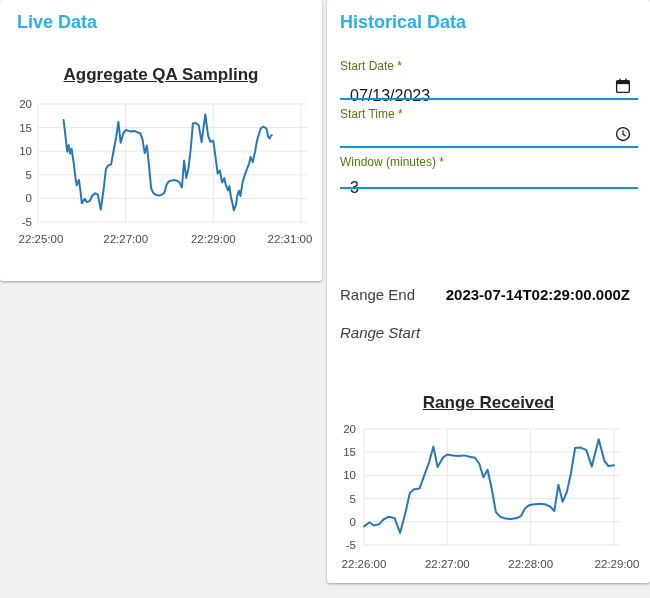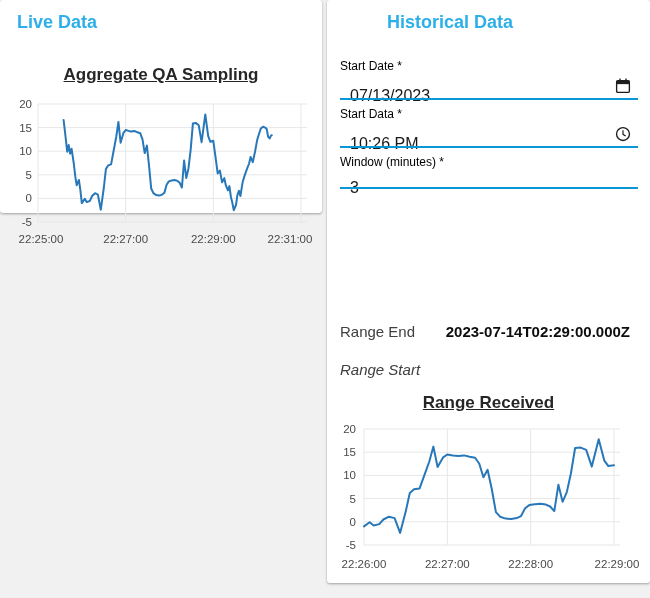--- a/index.html
+++ b/index.html
@@ -6,39 +6,39 @@
   body{
     width:650px;height:598px;position:relative;overflow:hidden;
     background:#f1f1f2;
     font-family:"Liberation Sans",sans-serif;
   }
   .stage{position:absolute;left:0;top:0;width:650px;height:598px;background:#f1f1f2;}
   .card{
     position:absolute;background:#ffffff;border-radius:3px;
     box-shadow:0 1px 3px rgba(0,0,0,.22),0 1px 2px rgba(0,0,0,.14);
   }
-  #live-card{left:0;top:0;width:322px;height:213px;}
+  #live-card{left:0;top:0;width:322px;height:281px;}
   #hist-card{left:327px;top:0;width:323px;height:583px;}
   .panel-heading{
     position:absolute;margin:0;font-size:18px;font-weight:700;line-height:20px;
     color:#2dafe9;
   }
   #live-heading{left:17px;top:12px;}
-  #hist-heading{left:13px;top:12px;margin-left:47px;}
+  #hist-heading{left:13px;top:12px;}
   .chart-title{
     position:absolute;left:0;font-size:17px;font-weight:700;color:#262626;
     text-align:center;line-height:22px;text-decoration:underline;
   }
   #live-title{top:64px;width:322px;}
   #hist-title{top:392px;width:323px;}
   .chart-svg{position:absolute;left:0;top:0;}
   svg text.tick{font-family:"Liberation Sans",sans-serif;font-size:11.5px;fill:#4a4a4a;}
 
   
-  .f-label{position:absolute;left:13px;font-size:12px;line-height:12px;color:#000000;}
+  .f-label{position:absolute;left:13px;font-size:12px;line-height:12px;color:#4d7c0f;}
   #lbl-date{top:60px;}
   #lbl-time{top:108px;}
   #lbl-window{top:156px;text-align:right;}
   .f-input{
     position:absolute;left:13px;width:268px;height:20px;padding:0;margin:10px;
     border:none;outline:none;background:transparent;
     font-family:"Liberation Sans",sans-serif;font-size:16px;color:#191919;
   }
   #in-date{top:76px;}
   #in-time{top:124px;}
@@ -53,21 +53,21 @@
 
   .submit-btn{
     position:absolute;left:16px;top:215px;width:294px;height:38px;
     background:#0a97d7;color:#ffffff;border:none;border-radius:3px;
     font-family:"Liberation Sans",sans-serif;font-size:15px;font-weight:700;
     letter-spacing:1px;cursor:pointer;
     box-shadow:0 2px 2px rgba(0,0,0,.2);
   }
   .range-row{
     position:absolute;left:13px;width:290px;display:flex;
-    justify-content:space-between;align-items:baseline;font-size:15px;line-height:17px;margin-top:37px;
+    justify-content:space-between;align-items:baseline;font-size:15px;line-height:17px;
   }
   #range-end-row{top:286px;}
   #range-start-row{top:324px;font-style:italic;}
   .range-label{color:#404040;font-weight:400;}
   .range-value{color:#0d0d0d;font-weight:700;}
 </style>
 </head>
 <body>
 
 <div class="stage">
@@ -108,22 +108,21 @@
     <span class="f-icon" id="icon-date">
       <svg width="18" height="18" viewBox="0 0 24 24">
         <rect x="3.5" y="5" width="17" height="15.5" rx="1.5" fill="none" stroke="#1d1d1d" stroke-width="1.8"></rect>
         <rect x="3.5" y="5" width="17" height="4.5" fill="#1d1d1d"></rect>
         <line x1="8" y1="2" x2="8" y2="6" stroke="#1d1d1d" stroke-width="1.8"></line>
         <line x1="16" y1="2" x2="16" y2="6" stroke="#1d1d1d" stroke-width="1.8"></line>
       </svg>
     </span>
     <div class="f-underline" id="ul-date"></div>
 
-    <div class="f-label" id="lbl-time">Start Data *</div>
-    <input class="f-input" id="in-time" type="text" value="10:26 PM" style="">
+    <div class="f-label" id="lbl-time">Start Time *</div>
     <span class="f-icon" id="icon-time">
       <svg width="18" height="18" viewBox="0 0 24 24">
         <circle cx="12" cy="12" r="8.6" fill="none" stroke="#1d1d1d" stroke-width="1.8"></circle>
         <polyline points="12,7 12,12.5 15.6,14.6" fill="none" stroke="#1d1d1d" stroke-width="1.6"></polyline>
       </svg>
     </span>
     <div class="f-underline" id="ul-time"></div>
 
     <div class="f-label" id="lbl-window">Window (minutes) *</div>
     <input class="f-input" id="in-window" type="text" value="3" style="">

